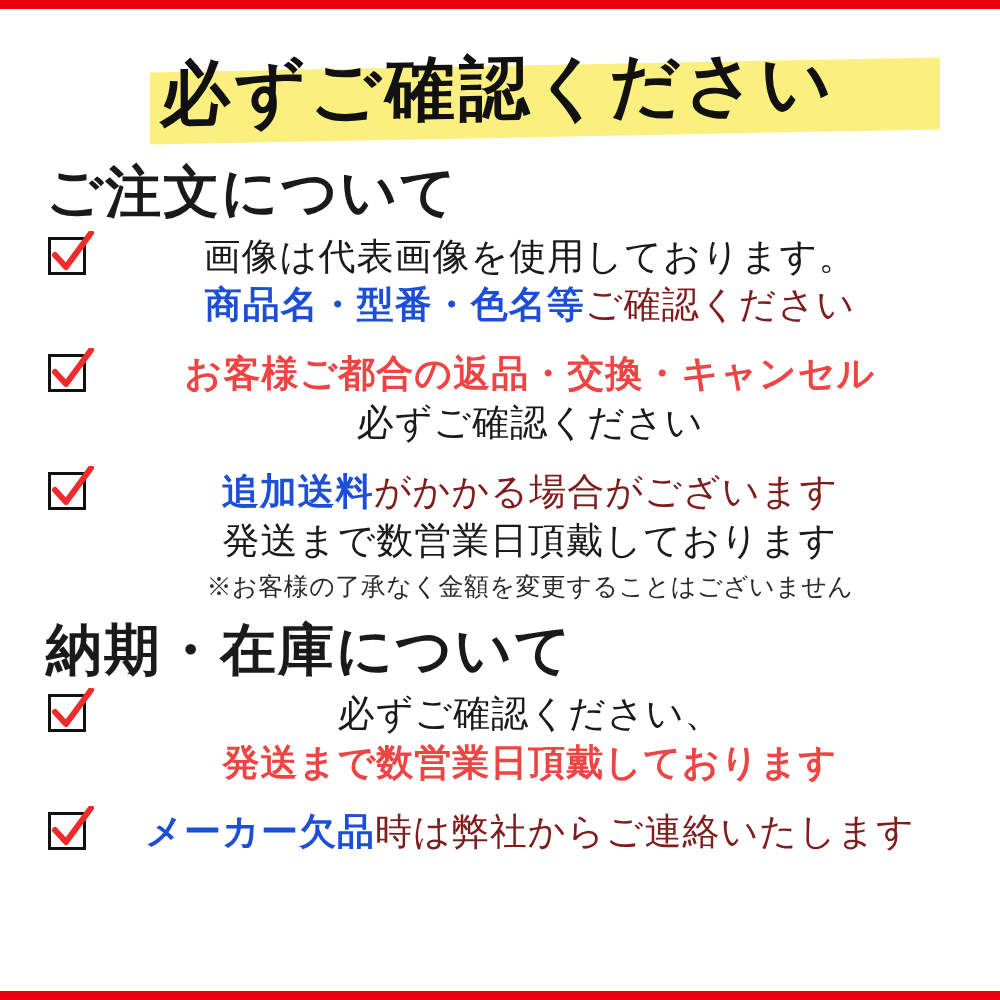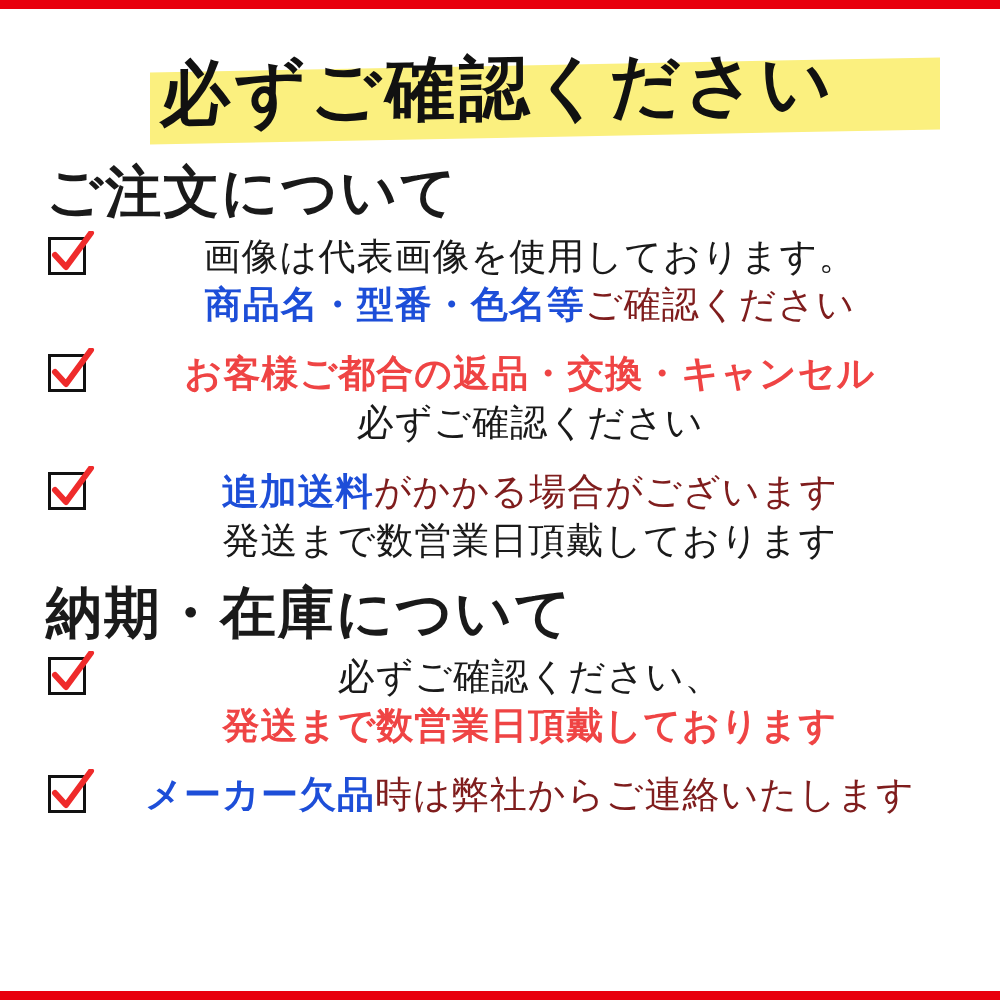--- a/index.html
+++ b/index.html
@@ -174,20 +174,21 @@
     <div class="item tight">
       <span class="check">
         <span class="box"></span>
         <svg viewBox="0 0 46 46">
             <path d="M6 24 L17 36 L42 2" fill="none" stroke="#ef2b2b" stroke-width="6" stroke-linecap="round" stroke-linejoin="round"></path>
           </svg>
       </span>
       <span class="lines">
         <div class="line"><span class="red-in">追加送料</span><span class="blk-in">がかかる場合がございます</span></div>
         <div class="line">発送まで数営業日頂戴しております</div>
+        <div class="line note">※お客様の了承なく金額を変更することはございません</div>
       </span>
     </div>
 
     <div class="section-head second">納期・在庫について</div>
 
     <div class="item">
       <span class="check">
         <span class="box"></span>
         <svg viewBox="0 0 46 46">
             <path d="M6 24 L17 36 L42 2" fill="none" stroke="#ef2b2b" stroke-width="6" stroke-linecap="round" stroke-linejoin="round"></path>

